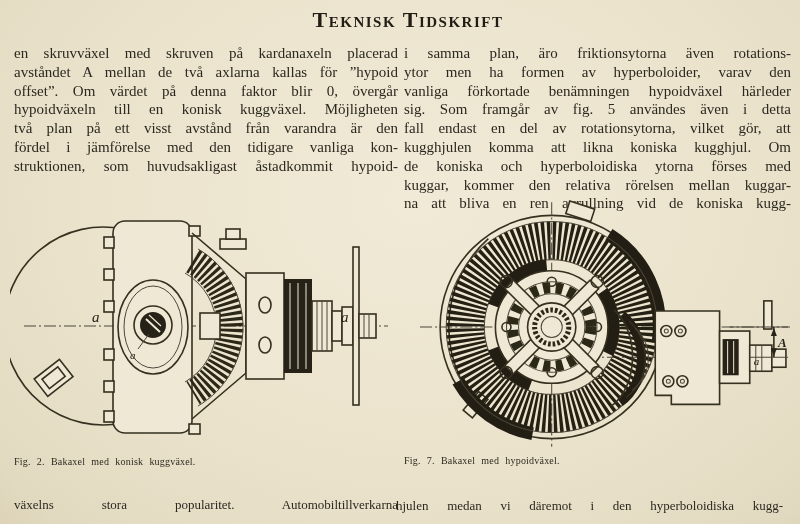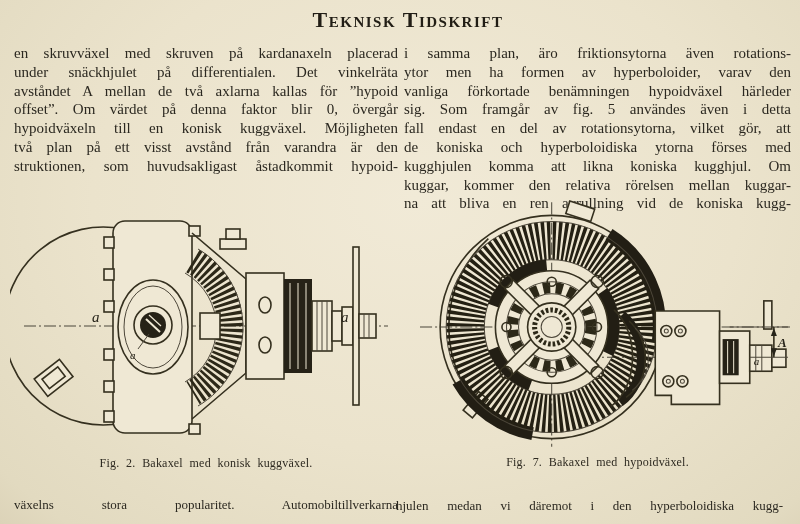--- a/index.html
+++ b/index.html
@@ -16,22 +16,22 @@
     color:#211d15;
   }
   .textcol{
     position:absolute;top:44px;width:384px;
     font-size:15px;line-height:18.8px;
   }
   .textcol .jl{text-align:justify;text-align-last:justify;white-space:nowrap;font-family:Liberation Serif, serif;}
   #leftcol{left:14px;}
   #rightcol{left:404px;width:387px;}
   .caption{
-    position:absolute;width:384px;text-align:center;
-    font-size:12px;letter-spacing:.2px;word-spacing:3.5px;color:#2e2a21;
+    position:absolute;width:384px;text-align:left;
+    font-size:10px;letter-spacing:.2px;word-spacing:3.5px;color:#2e2a21;
   }
   #cap2{left:14px;top:456px;}
   #cap3{left:404px;top:455px;width:387px;}
   .bottomline{
     position:absolute;width:384px;font-size:13px;
     text-align:justify;text-align-last:justify;white-space:nowrap;
   }
   #botleft{left:14px;top:497px;}
   #botright{left:396px;top:498px;width:387px;}
   .figwrap{position:absolute;}
@@ -52,35 +52,35 @@
   .lblB{font:italic bold 13px "Liberation Serif","DejaVu Serif",serif;fill:#27241a;}
   .lblS{font:italic 11px "Liberation Serif","DejaVu Serif",serif;fill:#27241a;}
 </style>
 </head>
 <body>
 
 <div class="masthead">Teknisk Tidskrift</div>
 
 <div class="textcol" id="leftcol">
     <div class="jl">en skruvväxel med skruven på kardanaxeln placerad</div>
-    <div class="jl">under snäckhjulet på differentialen. Det vinkelräta</div>
     <div class="jl">avståndet A mellan de två axlarna kallas för ”hypoid</div>
     <div class="jl">offset”. Om värdet på denna faktor blir 0, övergår</div>
     <div class="jl">hypoidväxeln till en konisk kuggväxel. Möjligheten</div>
     <div class="jl">två plan på ett visst avstånd från varandra är den</div>
+    <div class="jl">fördel i jämförelse med den tidigare vanliga kon-</div>
     <div class="jl">struktionen, som huvudsakligast åstadkommit hypoid-</div>
   </div>
 <div class="textcol" id="rightcol">
     <div class="jl">i samma plan, äro friktionsytorna även rotations-</div>
     <div class="jl">ytor men ha formen av hyperboloider, varav den</div>
     <div class="jl">vanliga förkortade benämningen hypoidväxel härleder</div>
     <div class="jl">sig. Som framgår av fig. 5 användes även i detta</div>
     <div class="jl">fall endast en del av rotationsytorna, vilket gör, att</div>
+    <div class="jl">kugghjulen komma att likna koniska kugghjul. Om</div>
     <div class="jl">de koniska och hyperboloidiska ytorna förses med</div>
-    <div class="jl">kugghjulen komma att likna koniska kugghjul. Om</div>
     <div class="jl">kuggar, kommer den relativa rörelsen mellan kuggar-</div>
     <div class="jl">na att bliva en ren avrullning vid de koniska kugg-</div>
   </div>
 
 <div class="figwrap" id="fig2">
 <svg viewBox="0 0 382 236" width="382" height="238">
 
   <line class="cl" x1="14" y1="113" x2="378" y2="113"></line>
   <line class="thin" x1="143" y1="58" x2="143" y2="170"></line>
 

